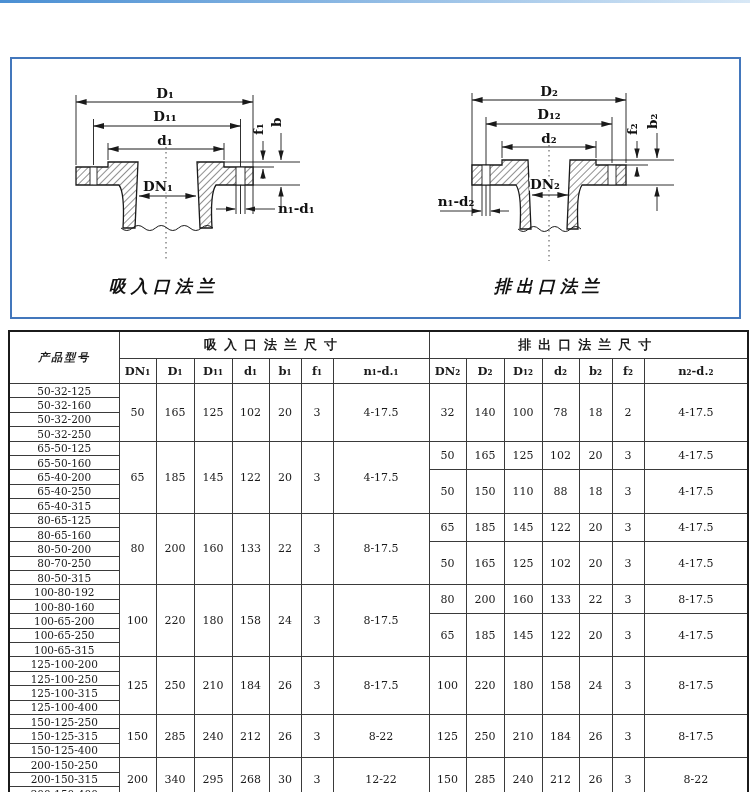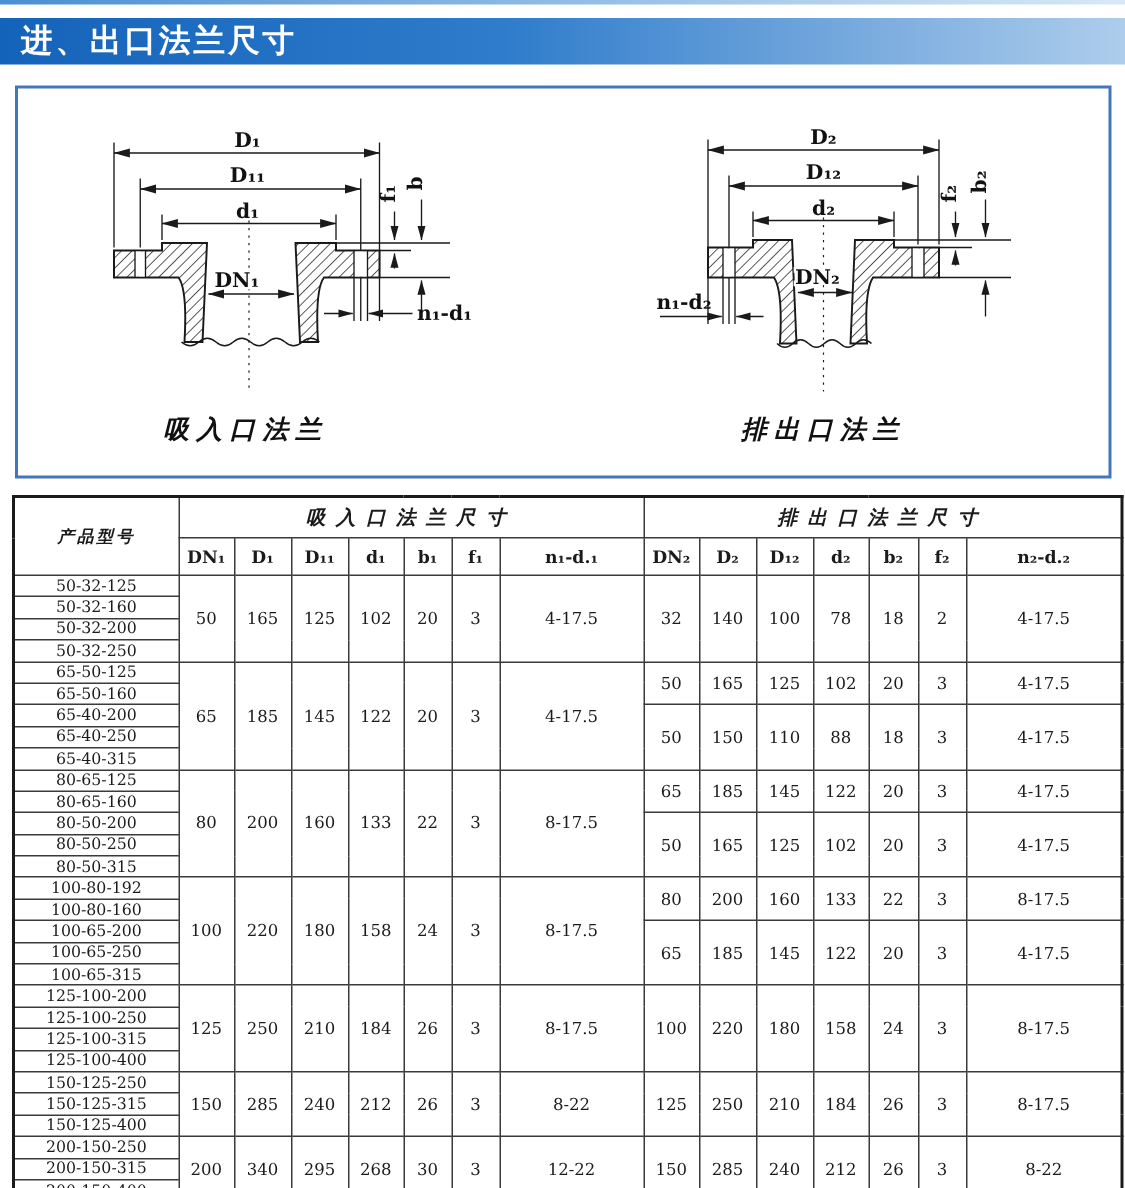--- a/index.html
+++ b/index.html
@@ -16,34 +16,31 @@
   .ol{fill:url(#hatch);stroke:#1a1a1a;stroke-width:1.3}
   .ws{fill:#fff}
   .wv{fill:none;stroke:#1a1a1a;stroke-width:1}
   .cl{stroke:#1a1a1a;stroke-width:0.8;stroke-dasharray:1.5,3.5}
   .dim{font-family:"DejaVu Serif",serif;font-weight:bold;font-size:13.5px;fill:#111}
   .halo{paint-order:stroke;stroke:#fff;stroke-width:3px}
   .cap{font-family:"DejaVu Serif",serif;font-weight:bold;font-style:italic;font-size:17px;fill:#111;letter-spacing:5px}
   
   #ftable{position:absolute;left:8px;top:330px;width:739px;border-collapse:collapse;table-layout:fixed;background:#fff;color:#1b1b1b;border:2px solid #1b1b1b}
   #ftable th,#ftable td{border:1px solid #3a3a3a;text-align:center;vertical-align:middle;padding:0;white-space:nowrap;overflow:hidden;font-weight:normal}
-  .gh{height:26px;font-size:13px;font-weight:bold !important;font-style:italic;letter-spacing:7px}
+  .gh{height:26px;font-size:13px;font-weight:bold !important;letter-spacing:7px}
   .ph{font-size:11px;font-weight:bold !important;font-style:italic;letter-spacing:2px}
   .ch{height:24px;font-size:11.5px;font-weight:bold !important}
   .md{height:13.4px;font-size:10.5px}
   .vl{font-size:11px}
 </style>
 </head>
 <body>
 
 <div class="page">
   <div class="top-stripe"></div>
-  <div class="title-bar">
-    <span>进、出口法兰尺寸</span>
-  </div>
 
   <div class="panel">
     <svg viewBox="0 0 727 258" width="727" height="258">
       <defs>
         <marker id="ar" viewBox="0 0 11 8" refX="10.6" refY="4" markerWidth="11" markerHeight="8" orient="auto-start-reverse">
           <path d="M0,1 L11,4 L0,7 Z" fill="#1a1a1a"></path>
         </marker>
         <pattern id="hatch" width="5" height="5" patternUnits="userSpaceOnUse" patternTransform="rotate(45)">
           <rect width="5" height="5" fill="#fff"></rect>
           <line x1="0" y1="0" x2="0" y2="5" stroke="#222" stroke-width="1"></line>
@@ -280,21 +277,21 @@
           <td class="md">80-50-200</td>
           <td class="vl" rowspan="3">50</td>
           <td class="vl" rowspan="3">165</td>
           <td class="vl" rowspan="3">125</td>
           <td class="vl" rowspan="3">102</td>
           <td class="vl" rowspan="3">20</td>
           <td class="vl" rowspan="3">3</td>
           <td class="vl" rowspan="3">4-17.5</td>
         </tr>
         <tr>
-          <td class="md">80-50-250</td>
+          <td class="md">80-70-250</td>
         </tr>
         <tr>
           <td class="md">80-50-315</td>
         </tr>
         <tr>
           <td class="md">100-80-192</td>
           <td class="vl" rowspan="5">100</td>
           <td class="vl" rowspan="5">220</td>
           <td class="vl" rowspan="5">180</td>
           <td class="vl" rowspan="5">158</td>

